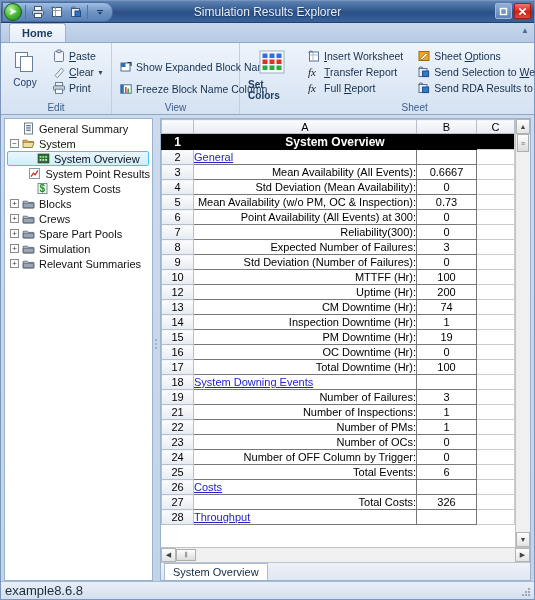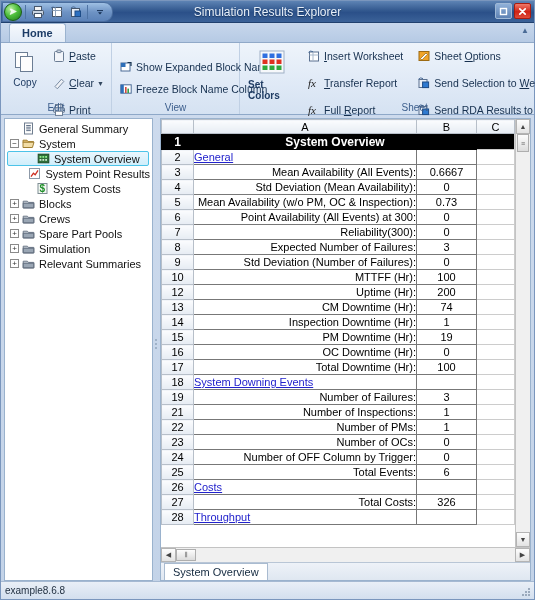--- a/index.html
+++ b/index.html
@@ -107,21 +107,21 @@
   .group-body { display:flex; align-items:flex-start; gap:4px; height:53px; }
 
   .bigbtn {
     width:40px;
     display:flex; flex-direction:column; align-items:center;
     justify-content:flex-start; gap:2px;
     padding-top:3px; cursor:pointer;
   }
   .bigbtn .lbl { font-size:10px; color:#1f3c63; }
   .smallrow {
-    display:flex; flex-direction:column; gap:11px; justify-content:flex-start;
+    display:flex; flex-direction:column; gap:0; justify-content:flex-start;
     padding-top:2px;
   }
   .smallbtn {
     display:flex; align-items:center; gap:3px;
     padding:1px 3px; cursor:pointer; font-size:10.5px; color:#16304f;
     white-space:nowrap; border-radius:2px; height:16px;
   }
   u { text-decoration:underline; }
 
   
@@ -259,21 +259,21 @@
     background:#fff; border:1px solid #a9bbd0; border-bottom:none;
     cursor:pointer;
   }
 
   
   .statusbar {
     height:18px; flex:0 0 18px;
     background:linear-gradient(180deg,#e9eff7,#d3dfee);
     border-top:1px solid #a5b9d2;
     display:flex; align-items:center;
-    padding:0 4px; font-size:10px; color:#1d2c3d;
+    padding:0 4px; font-size:13px; color:#1d2c3d;
     position:relative;
   }
   .resizer {
     position:absolute; right:2px; bottom:1px;
     width:12px; height:12px;
   }
 </style>
 </head>
 <body>
 

